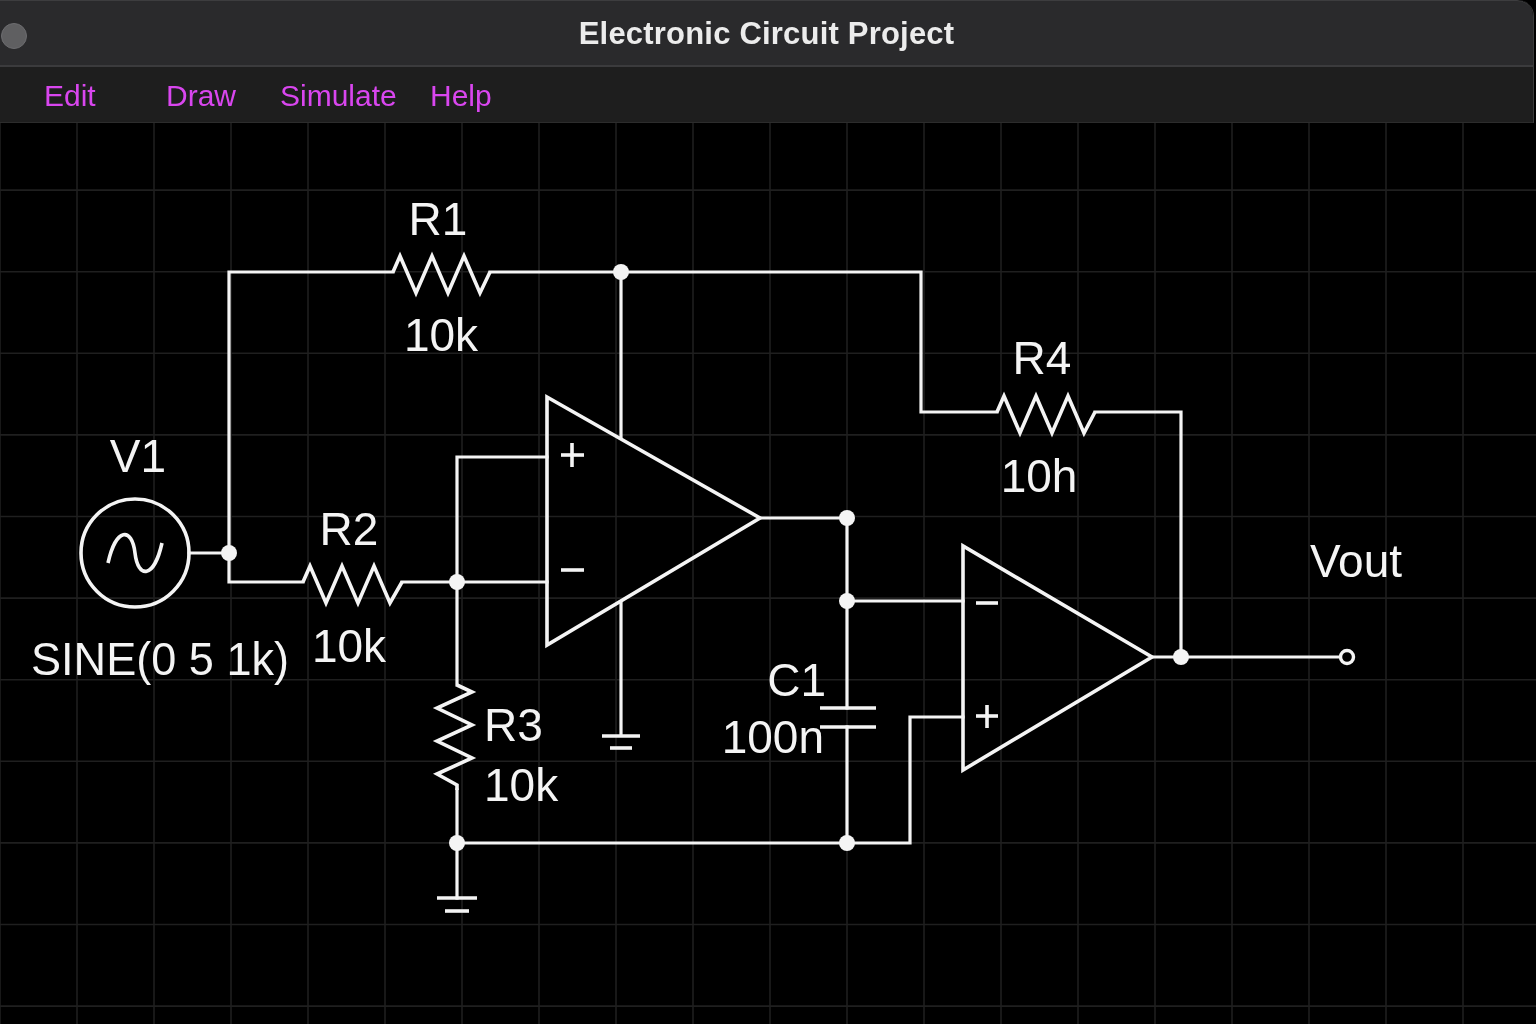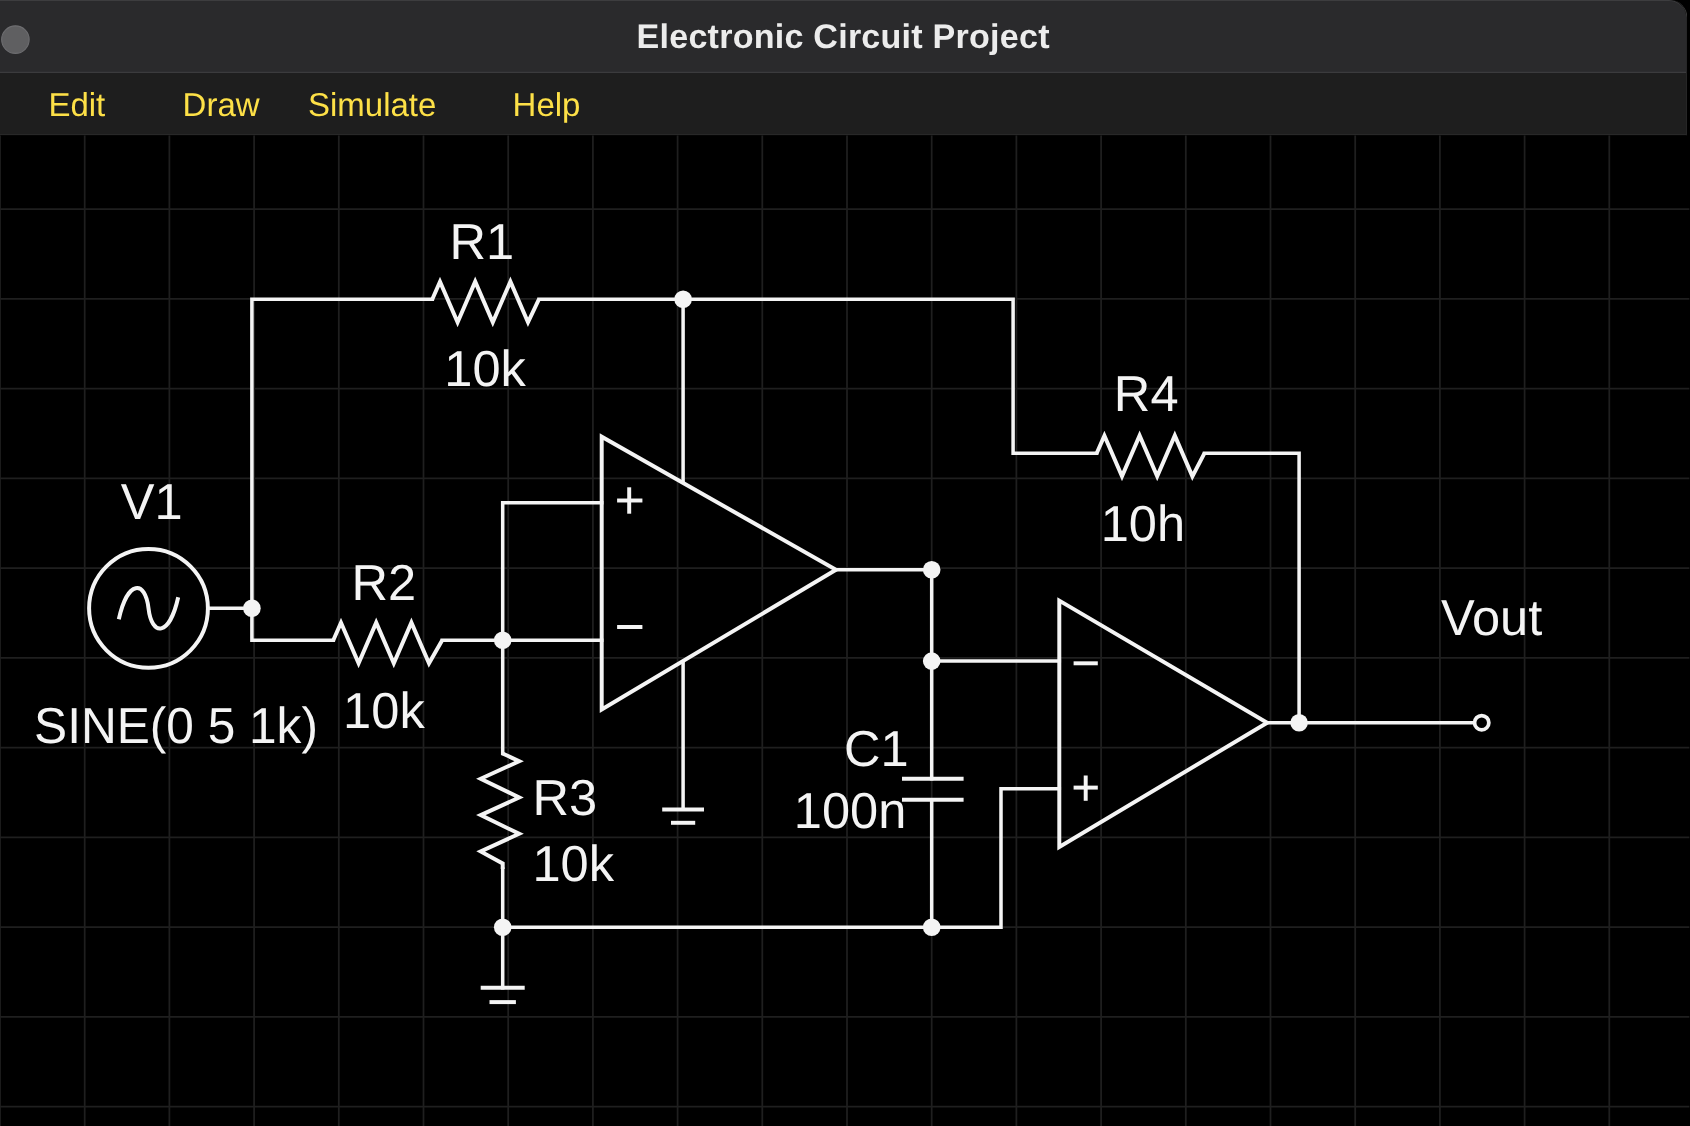--- a/index.html
+++ b/index.html
@@ -64,21 +64,21 @@
       width: 100%;
       height: 56px;
       background: #1e1e1e;
       border-bottom: 1px solid #2c2c2c;
       box-sizing: border-box;
     }
     .menu-item {
       position: absolute;
       top: 12px;
       font-size: 30px;
-      color: #fde047;
+      color: #d946ef;
       cursor: pointer;
       white-space: nowrap;
     }
     .canvas {
       position: absolute;
       left: 14px; top: 123px;
       width: 1536px;
       height: 901px;
       background-color: #000;
     }
@@ -99,21 +99,21 @@
   <div class="titlebar">
     <div class="traffic-light"></div>
     <div class="title">Electronic Circuit Project</div>
   </div>
 
   <div class="menubar">
 
     <span class="menu-item" style="left:58px;">Edit</span>
     <span class="menu-item" style="left:180px;">Draw</span>
     <span class="menu-item" style="left:294px;">Simulate</span>
-    <span class="menu-item" style="left:480px;">Help</span>
+    <span class="menu-item" style="left:444px;">Help</span>
   </div>
 </div>
 
 <div class="canvas" style="left:0;">
 
   <svg class="schematic" width="1536" height="901" viewBox="0 123 1536 901">
     <g class="grid" id="grid">
         <line x1="0" x2="0" y1="123" y2="1024"></line>
         <line x1="77" x2="77" y1="123" y2="1024"></line>
         <line x1="154" x2="154" y1="123" y2="1024"></line>

